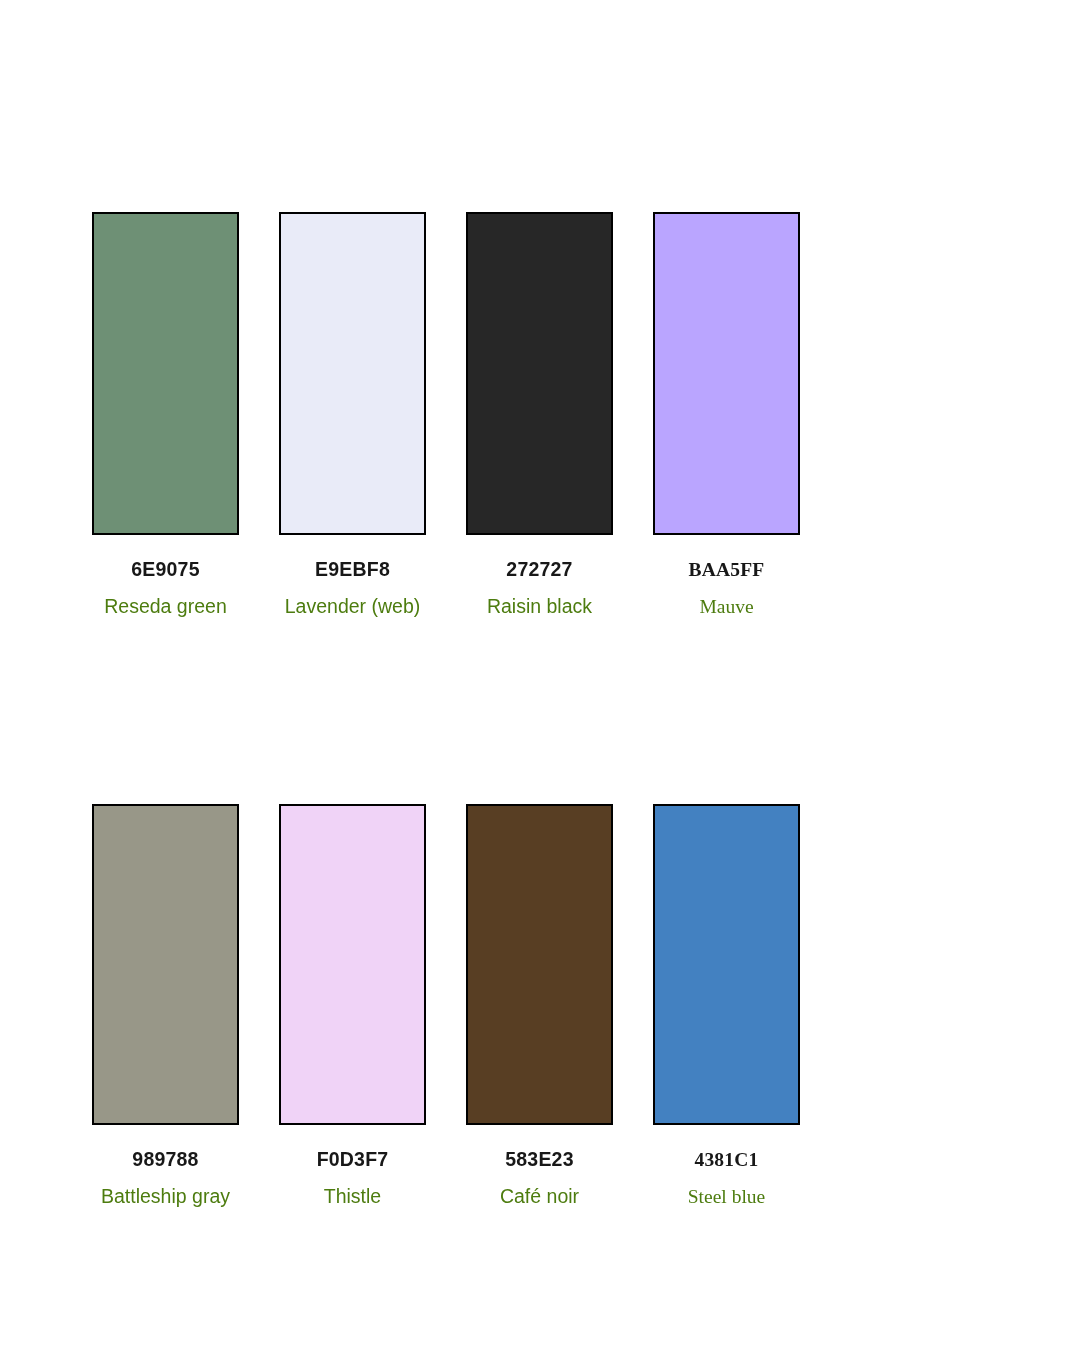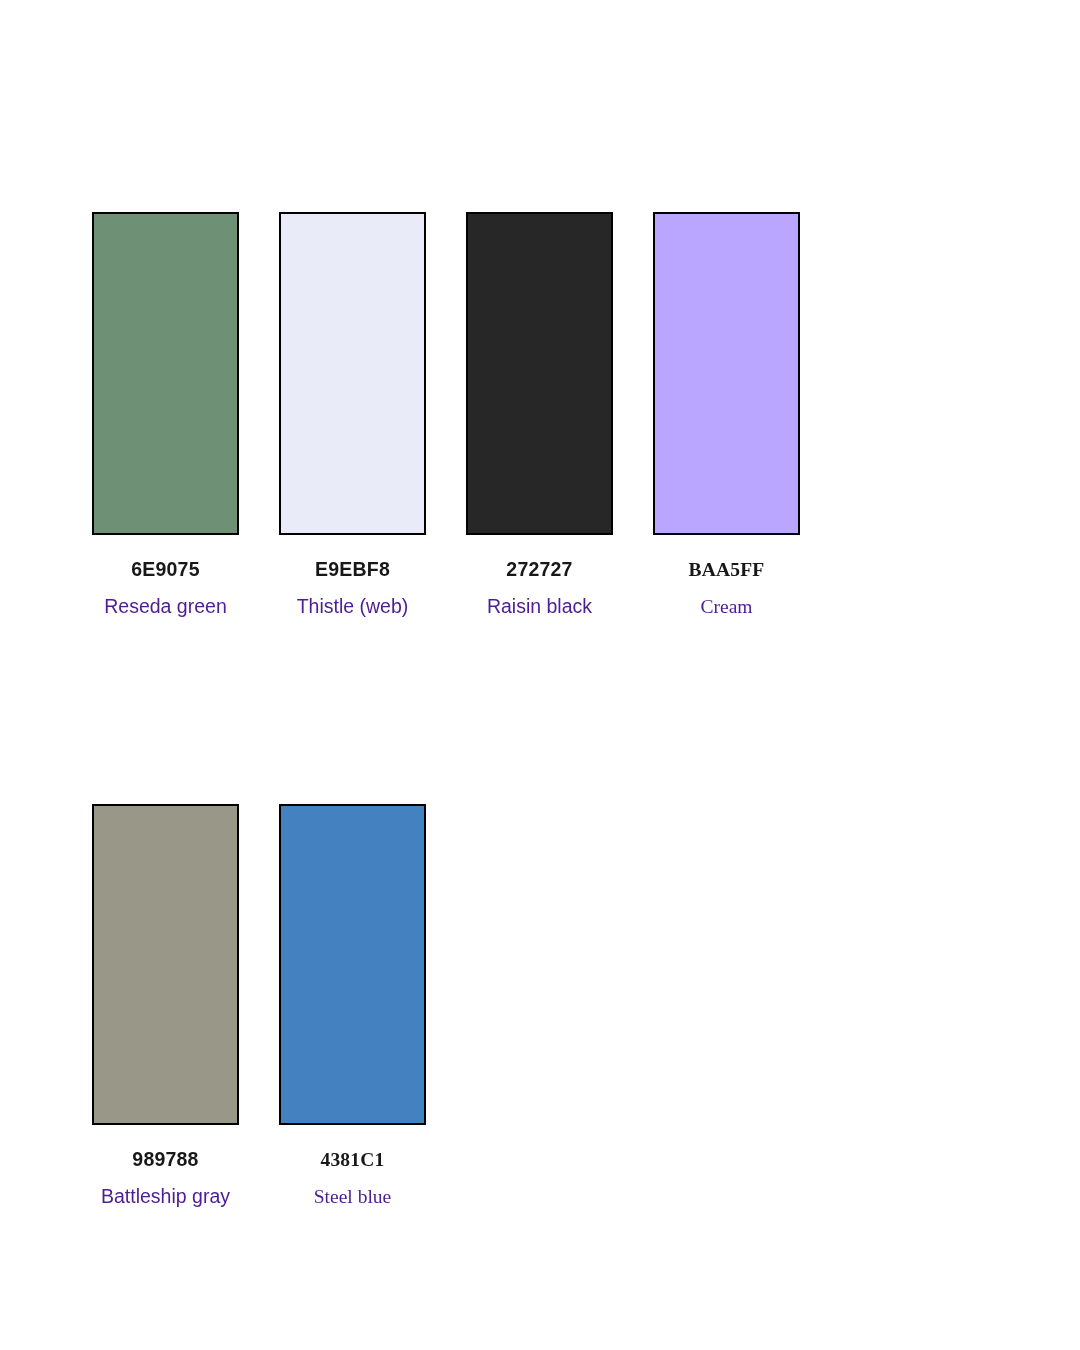--- a/index.html
+++ b/index.html
@@ -60,21 +60,21 @@
     color: #181818;
     text-align: center;
     line-height: 1;
     white-space: nowrap;
   }
 
   .swatch-name {
     margin-top: 17px;
     font-size: 19.5px;
     font-weight: normal;
-    color: #4c1d95;
+    color: #4d7c0f;
     text-align: center;
     line-height: 1;
     white-space: nowrap;
   }
 </style>
 </head>
 <body>
 
 <div id="palette-canvas" style="background: rgb(255, 255, 255);">
 
@@ -83,46 +83,56 @@
     <div class="swatch-cell">
       <div class="swatch-chip" style="background-color: rgb(110, 144, 117); border-color: rgb(0, 0, 0);"></div>
       <div class="swatch-hex">6E9075</div>
       <div class="swatch-name">Reseda green</div>
     </div>
 
 
     <div class="swatch-cell">
       <div class="swatch-chip" style="background-color: rgb(233, 235, 248); border-color: rgb(0, 0, 0);"></div>
       <div class="swatch-hex">E9EBF8</div>
-      <div class="swatch-name">Thistle (web)</div>
+      <div class="swatch-name">Lavender (web)</div>
     </div>
 
     <div class="swatch-cell">
       <div class="swatch-chip" style="background-color: rgb(39, 39, 39); border-color: rgb(0, 0, 0);"></div>
       <div class="swatch-hex">272727</div>
       <div class="swatch-name">Raisin black</div>
     </div>
 
     <div class="swatch-cell">
       <div class="swatch-chip" style="background-color: rgb(186, 165, 255); border-color: rgb(0, 0, 0);"></div>
       <div class="swatch-hex">BAA5FF</div>
-      <div class="swatch-name">Cream</div>
+      <div class="swatch-name">Mauve</div>
     </div>
 
   </div>
 
   <div class="palette-row row-2">
 
     <div class="swatch-cell">
       <div class="swatch-chip" style="background-color: rgb(152, 151, 136); border-color: rgb(0, 0, 0);"></div>
       <div class="swatch-hex">989788</div>
       <div class="swatch-name">Battleship gray</div>
     </div>
 
+    <div class="swatch-cell">
+      <div class="swatch-chip" style="background-color: rgb(240, 211, 247); border-color: rgb(0, 0, 0);"></div>
+      <div class="swatch-hex">F0D3F7</div>
+      <div class="swatch-name">Thistle</div>
+    </div>
 
+    <div class="swatch-cell">
+      <div class="swatch-chip" style="background-color: rgb(88, 62, 35); border-color: rgb(0, 0, 0);"></div>
+      <div class="swatch-hex">583E23</div>
+      <div class="swatch-name">Café noir</div>
+    </div>
 
 
     <div class="swatch-cell">
       <div class="swatch-chip" style="background-color: rgb(67, 129, 193); border-color: rgb(0, 0, 0);"></div>
       <div class="swatch-hex">4381C1</div>
       <div class="swatch-name">Steel blue</div>
     </div>
 
   </div>
 

